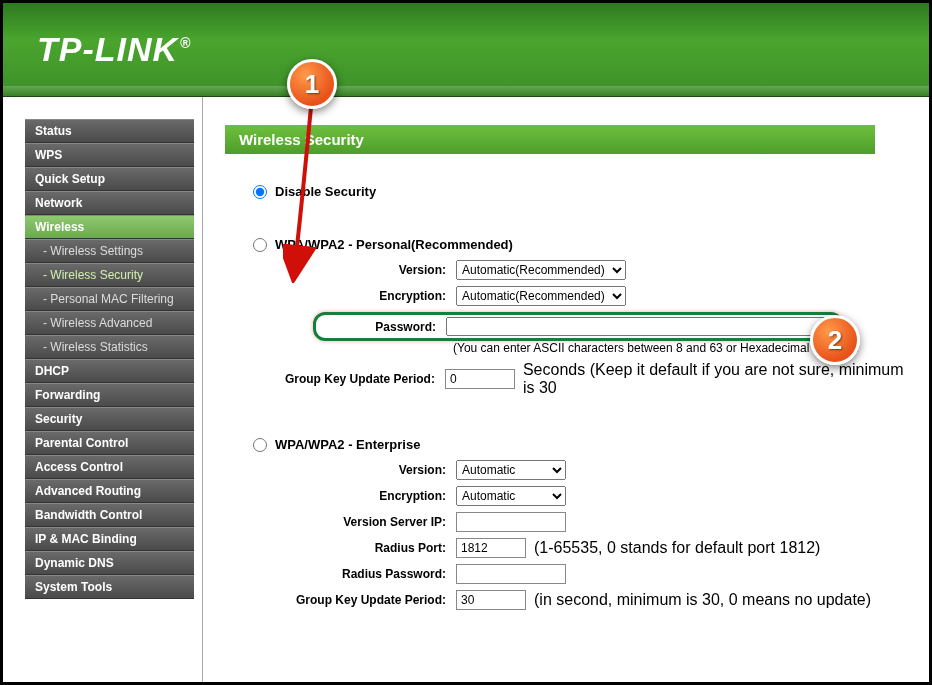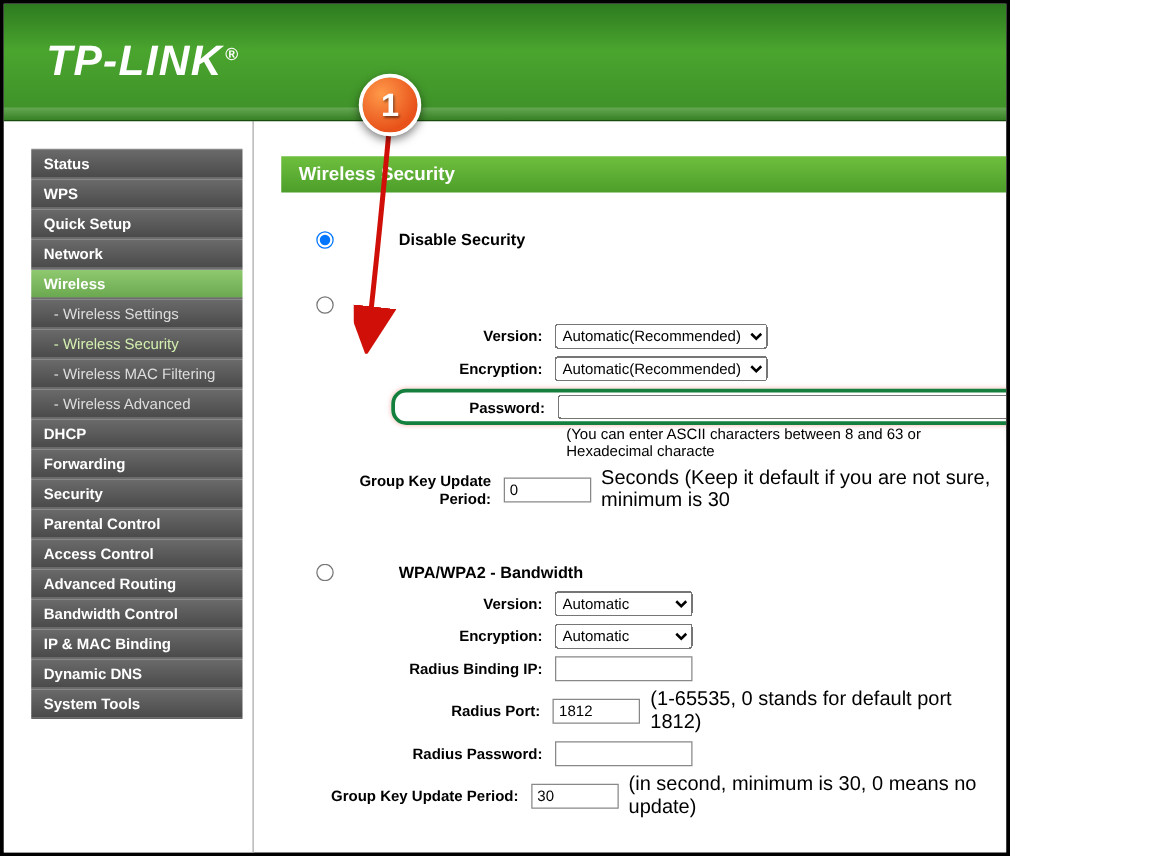--- a/index.html
+++ b/index.html
@@ -1,17 +1,17 @@
 <!DOCTYPE html>
 <html><head>
 <meta charset="utf-8">
 <style>
   * { box-sizing: border-box; margin: 0; padding: 0; }
   body { font-family: Arial, Helvetica, sans-serif; font-size: 12px; color: #000; background: #fff; }
-  .frame { width: 808px; height: 685px; border: 3px solid #000; position: relative; overflow: hidden; }
+  .frame { width: 932px; height: 685px; border: 3px solid #000; position: relative; overflow: hidden; }
 
   .header {
     height: 94px;
     background: linear-gradient(to bottom, #2d7a1f 0%, #4aa52e 40%, #3d8f28 100%);
     border-bottom: 1px solid #1a4a10;
     display: flex; align-items: center; padding-left: 34px;
     position: relative;
   }
   .header::after {
     content: ""; position: absolute; bottom: 0; left: 0; right: 0; height: 10px;
@@ -37,23 +37,23 @@
   .content { flex: 1; padding: 28px 0 0 22px; position: relative; overflow: hidden; }
   .page-title {
     background: linear-gradient(to bottom, #6fbf3e, #4c9e2a);
     color: #fff; font-weight: bold; font-size: 15px;
     padding: 6px 14px; width: 650px;
   }
 
   .form-area { padding: 18px 0 0 28px; font-size: 12px; }
   .radio-row { display: flex; align-items: center; margin: 12px 0 8px 0; }
   .radio-row input[type=radio] { margin-right: 8px; width: 14px; height: 14px; }
-  .radio-row .rlabel { font-weight: bold; font-size: 13px; margin-left: 44px; }
-
-  .field-row { display: flex; align-items: center; margin: 6px 1px; }
+  .radio-row .rlabel { font-weight: bold; font-size: 13px; }
+
+  .field-row { display: flex; align-items: center; margin: 6px 13px; }
   .field-row .flabel { width: 190px; text-align: right; font-weight: bold; padding-right: 10px; font-size: 12px;}
   .field-row select { font-size: 12px; padding: 1px; }
   .field-row input[type=text] { font-size: 12px; padding: 2px 4px; border: 1px solid #888; }
   .field-row .hint { margin-left: 8px; font-size: 16px; }
   .hint-line { margin-left: 200px; font-size: 12px; color: #000; }
 
   .pw-row-box { display:flex; align-items:center; border: 3px solid #15803d; border-radius: 12px; padding: 2px 4px 2px 0; width: 530px; margin-left: 60px; box-shadow: 0 0 4px rgba(224,48,32,0.4);}
   .pw-row-box .flabel { width: 130px; text-align: right; font-weight: bold; padding-right: 10px;}
   .pw-row-box input { flex:1; }
 
@@ -85,22 +85,23 @@
 
     <div class="sidebar">
       <ul>
         <li>Status</li>
         <li>WPS</li>
         <li>Quick Setup</li>
         <li>Network</li>
         <li class="active">Wireless</li>
         <li class="sub">- Wireless Settings</li>
         <li class="sub highlight">- Wireless Security</li>
-        <li class="sub">- Wireless MAC Filtering</li>
+        <li class="sub">- Personal MAC Filtering</li>
         <li class="sub">- Wireless Advanced</li>
+        <li class="sub">- Wireless Statistics</li>
         <li>DHCP</li>
         <li>Forwarding</li>
         <li>Security</li>
         <li>Parental Control</li>
         <li>Access Control</li>
         <li>Advanced Routing</li>
         <li>Bandwidth Control</li>
         <li>IP &amp; MAC Binding</li>
         <li>Dynamic DNS</li>
         <li>System Tools</li>
@@ -115,20 +116,21 @@
 
         <div class="radio-row">
           <input type="radio" name="sec" checked="" style="">
           <span class="rlabel">Disable Security</span>
         </div>
 
         <div style="height:18px"></div>
 
         <div class="radio-row">
           <input type="radio" name="sec" style="">
+          <span class="rlabel">WPA/WPA2 - Personal(Recommended)</span>
         </div>
 
         <div class="field-row">
           <span class="flabel">Version:</span>
           <select style="width:170px;">
             <option>Automatic(Recommended)</option>
           </select>
         </div>
         <div class="field-row">
           <span class="flabel">Encryption:</span>
@@ -146,37 +148,37 @@
         <div class="field-row">
           <span class="flabel">Group Key Update Period:</span>
           <input type="text" style="width: 70px;" value="0">
           <span class="hint">Seconds (Keep it default if you are not sure, minimum is 30</span>
         </div>
 
         <div style="height:22px"></div>
 
         <div class="radio-row">
           <input type="radio" name="sec" style="">
-          <span class="rlabel">WPA/WPA2 - Bandwidth</span>
+          <span class="rlabel">WPA/WPA2 - Enterprise</span>
         </div>
 
         <div class="field-row">
           <span class="flabel">Version:</span>
           <select style="width:110px;">
             <option>Automatic</option>
           </select>
         </div>
         <div class="field-row">
           <span class="flabel">Encryption:</span>
           <select style="width:110px;">
             <option>Automatic</option>
           </select>
         </div>
         <div class="field-row">
-          <span class="flabel">Radius Binding IP:</span>
+          <span class="flabel">Version Server IP:</span>
           <input type="text" style="width: 110px;" value="">
         </div>
         <div class="field-row">
           <span class="flabel">Radius Port:</span>
           <input type="text" style="width: 70px;" value="1812">
           <span class="hint">(1-65535, 0 stands for default port 1812)</span>
         </div>
         <div class="field-row">
           <span class="flabel">Radius Password:</span>
           <input type="text" style="width: 110px;" value="">

